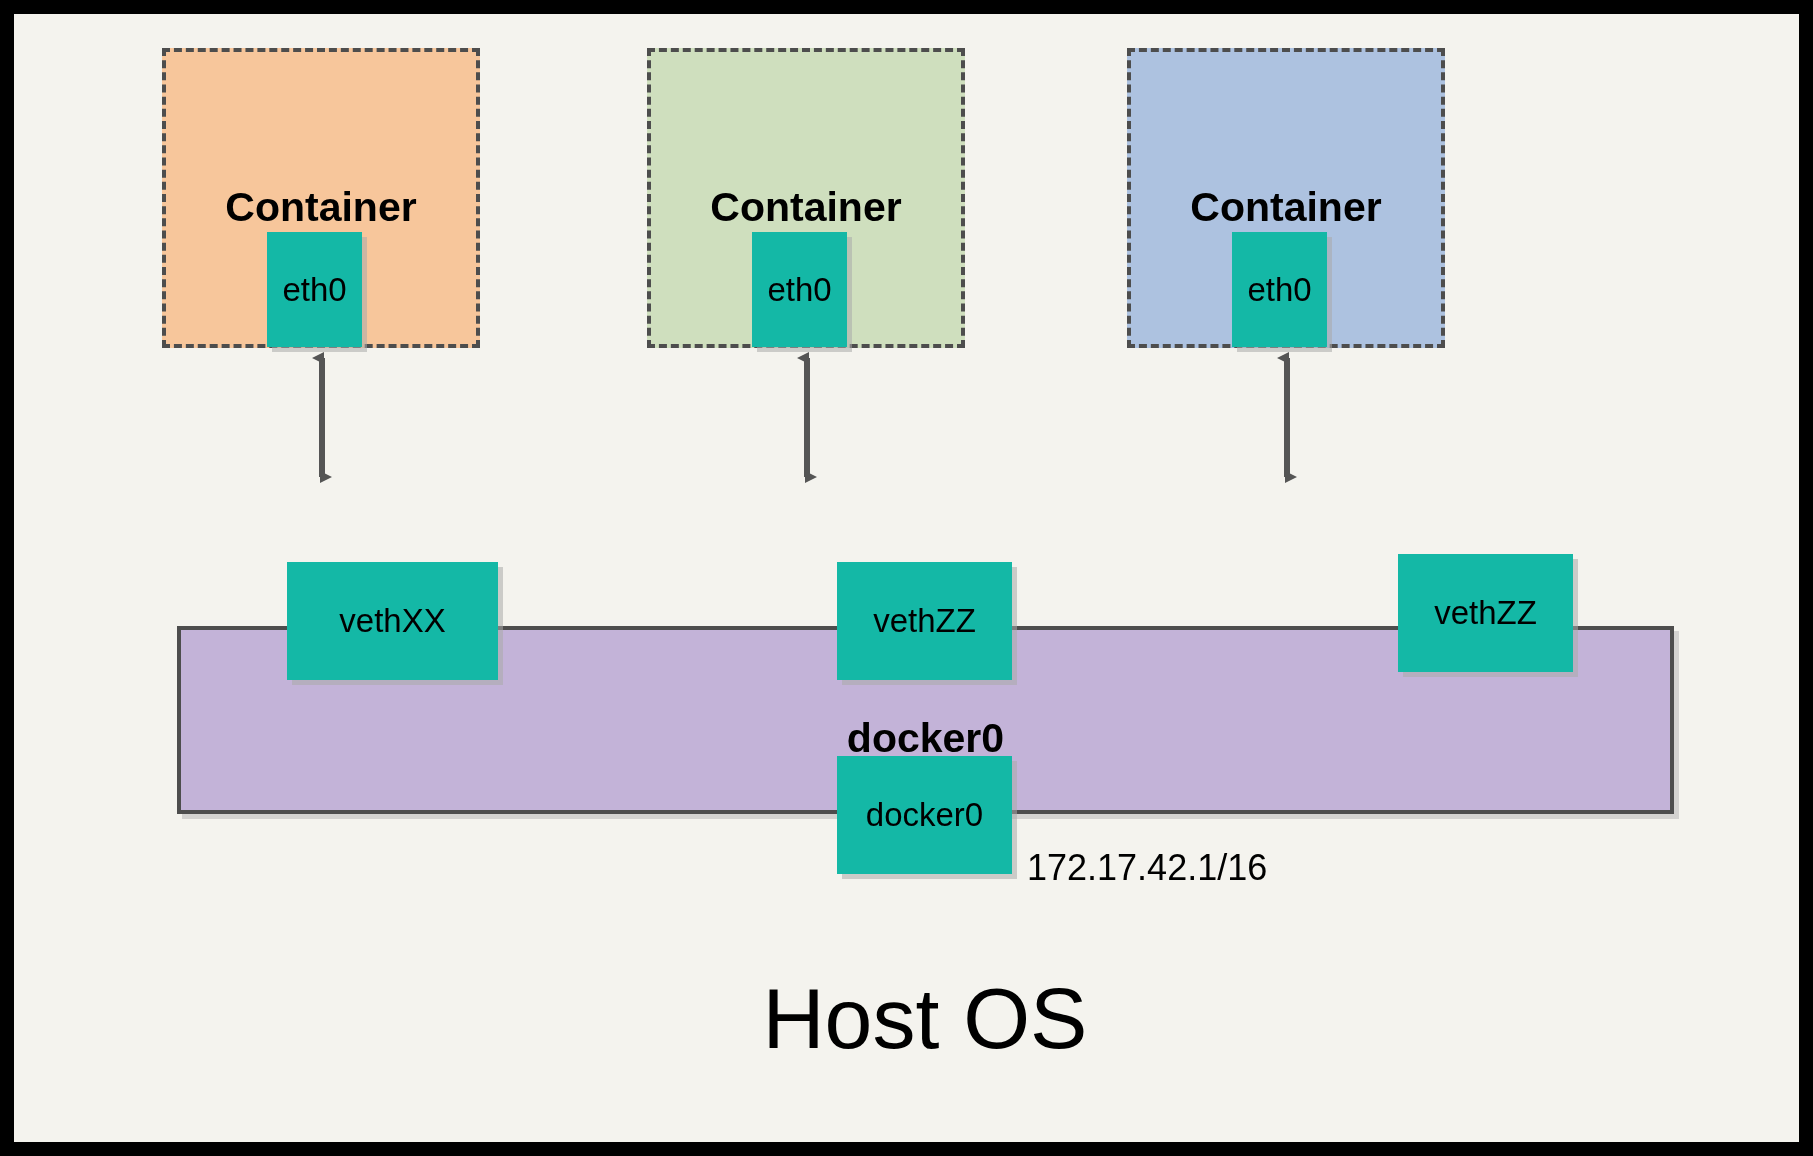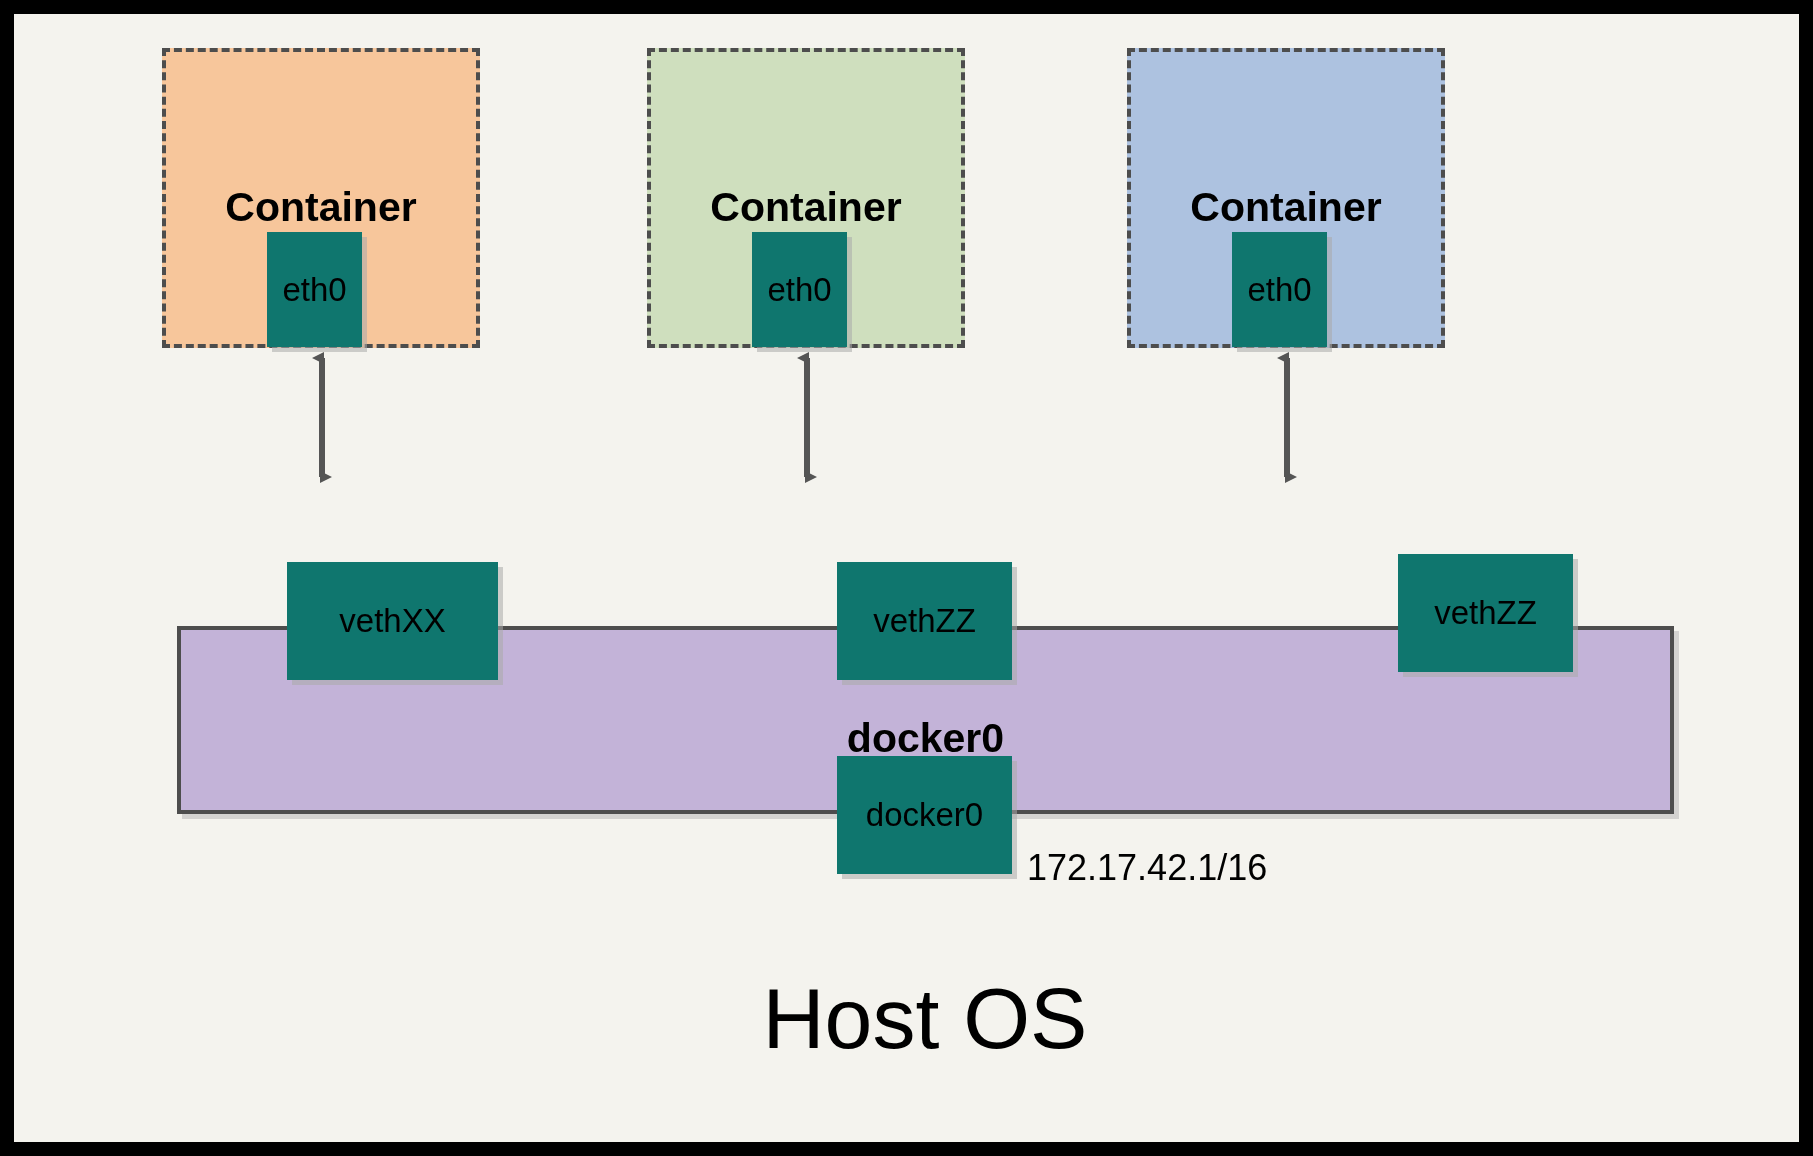--- a/index.html
+++ b/index.html
@@ -35,21 +35,21 @@
     font-size: 41px;
     color: #000000;
     letter-spacing: 0px;
     white-space: nowrap;
   }
 
   
   .iface {
     position: absolute;
     box-sizing: border-box;
-    background: #0f766e;
+    background: #14b8a6;
     box-shadow: 5px 5px 0 0 rgba(170,170,170,0.55);
     display: flex;
     align-items: center;
     justify-content: center;
     font-size: 33px;
     color: #000000;
     white-space: nowrap;
   }
 
   

